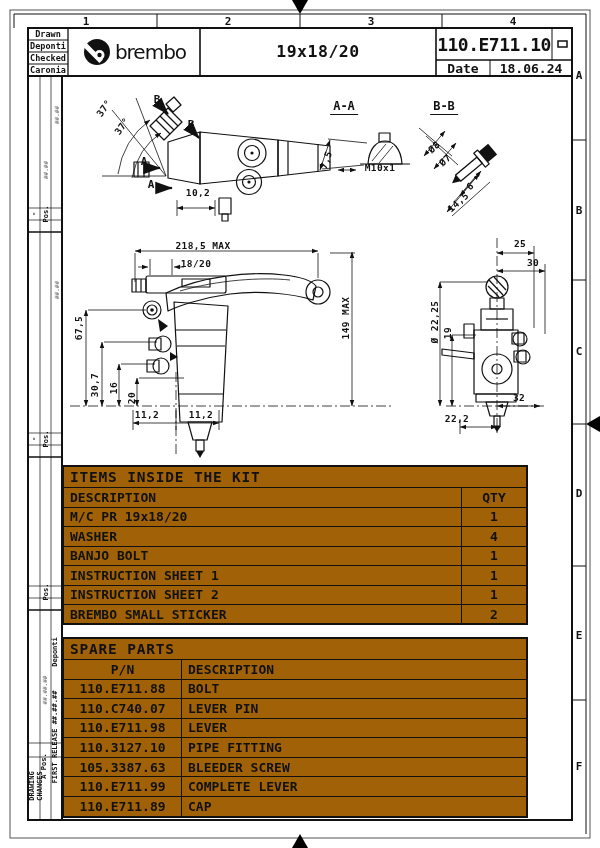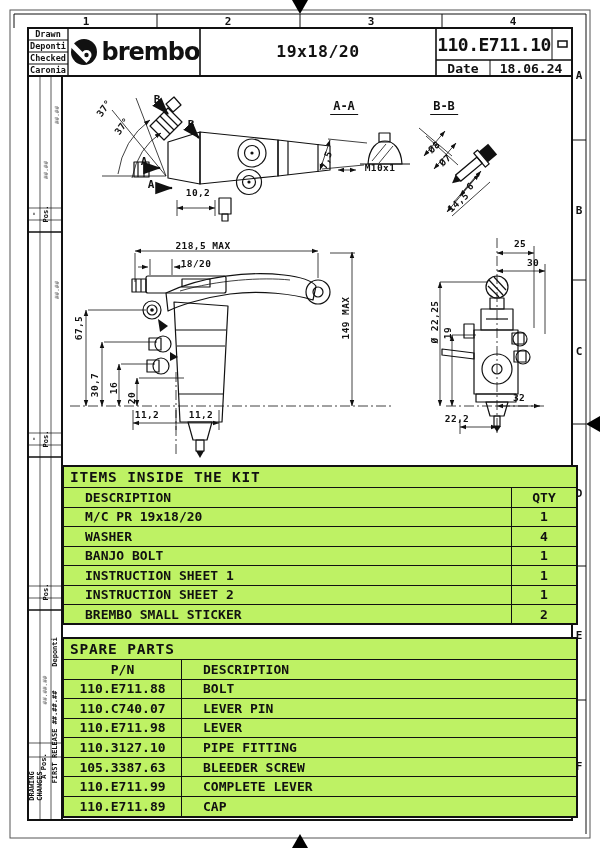--- a/index.html
+++ b/index.html
@@ -20,32 +20,32 @@
   .zn{font-size:11px;font-weight:bold;}
   .tb{font-size:8.5px;font-weight:bold;}
   .mtxt{font-size:7px;font-weight:bold;}
   .mph{font-size:6px;font-weight:bold;color:#888;}
   .pn{font-size:18px;font-weight:bold;letter-spacing:-0.5px;}
   .dt{font-size:13px;font-weight:bold;}
   .ttl1{font-size:18.5px;font-weight:bold;letter-spacing:.5px;}
   .ttl2{font-size:16.5px;font-weight:bold;letter-spacing:.5px;}
   .logo-cell{position:absolute;left:68px;top:28px;width:132px;height:48px;
              display:flex;align-items:center;justify-content:center;gap:3px;}
-  .logo-word{font-family:"DejaVu Sans","Liberation Sans",sans-serif;font-weight:bold;
-             font-size:24px;letter-spacing:-1px;}
+  .logo-word{font-family:"DejaVu Sans","Liberation Sans",sans-serif;font-weight:normal;
+             font-size:20px;letter-spacing:-1px;}
   .title-cell{position:absolute;left:200px;top:28px;width:236px;height:48px;display:flex;
               flex-direction:column;align-items:center;justify-content:center;line-height:1.15;}
-  .tbl{position:absolute;left:62px;width:516px;border:2px solid #111;box-sizing:border-box;
-       background:#bef264;font-weight:bold;}
+  .tbl{position:absolute;left:62px;width:466px;border:2px solid #111;box-sizing:border-box;
+       background:#a16207;font-weight:bold;}
   .tbl .title{height:20px;display:flex;align-items:center;padding-left:6px;
               font-size:14.5px;letter-spacing:.8px;box-sizing:border-box;}
   .tbl .hdr,.tbl .row{display:flex;border-top:1.3px solid #111;box-sizing:border-box;}
   .kit .hdr{height:19.5px;}.kit .row{height:19.5px;}
   .spare .hdr{height:19.5px;justify-content:center;}.spare .row{height:19.6px;}
-  .cd{flex:1;display:flex;align-items:center;padding-left:21px;font-size:13px;}
+  .cd{flex:1;display:flex;align-items:center;padding-left:6px;font-size:13px;}
   .cq{width:65px;border-left:1.3px solid #111;display:flex;align-items:center;
       justify-content:center;font-size:13px;box-sizing:border-box;}
   .cp{width:118px;border-right:1.3px solid #111;display:flex;align-items:center;
       justify-content:center;font-size:13px;box-sizing:border-box;}
 </style>
 </head>
 <body>
 
 <div id="sheet">
 

